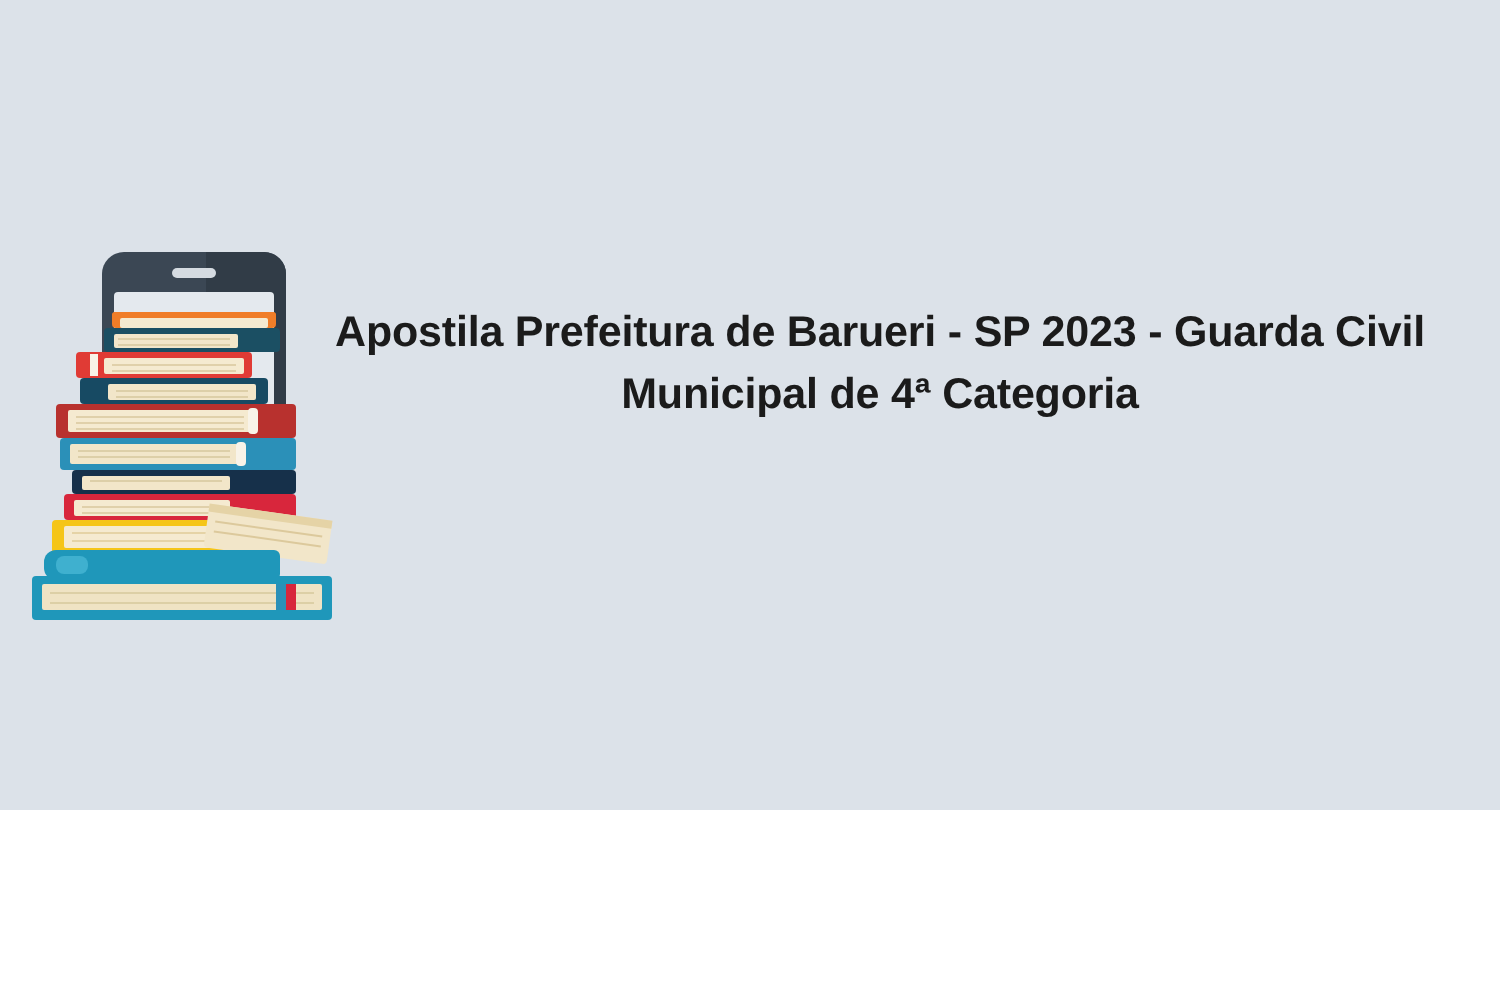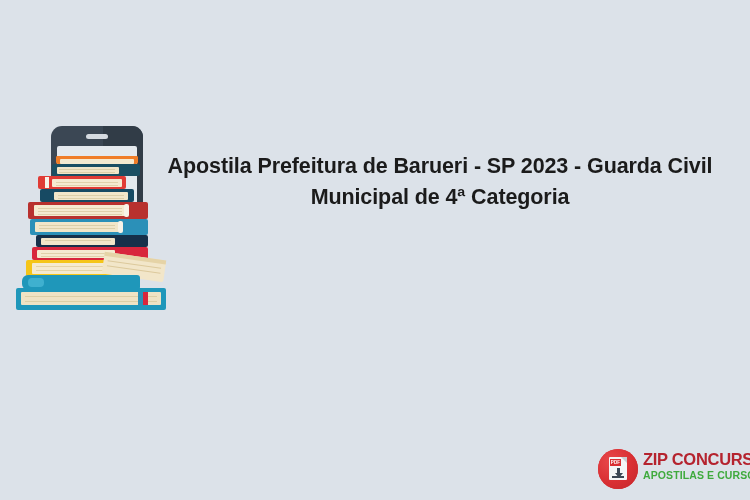--- a/index.html
+++ b/index.html
@@ -9,21 +9,21 @@
   }
   body {
     width: 750px;
     height: 500px;
     overflow: hidden;
     font-family: "Liberation Sans", sans-serif;
   }
   #banner {
     position: relative;
     width: 750px;
-    height: 500px;
+    height: 405px;
     background: #dce2e9;
     overflow: hidden;
   }
 
   
   #illustration {
     position: absolute;
     left: 8px;
     top: 118px;
     width: 170px;

